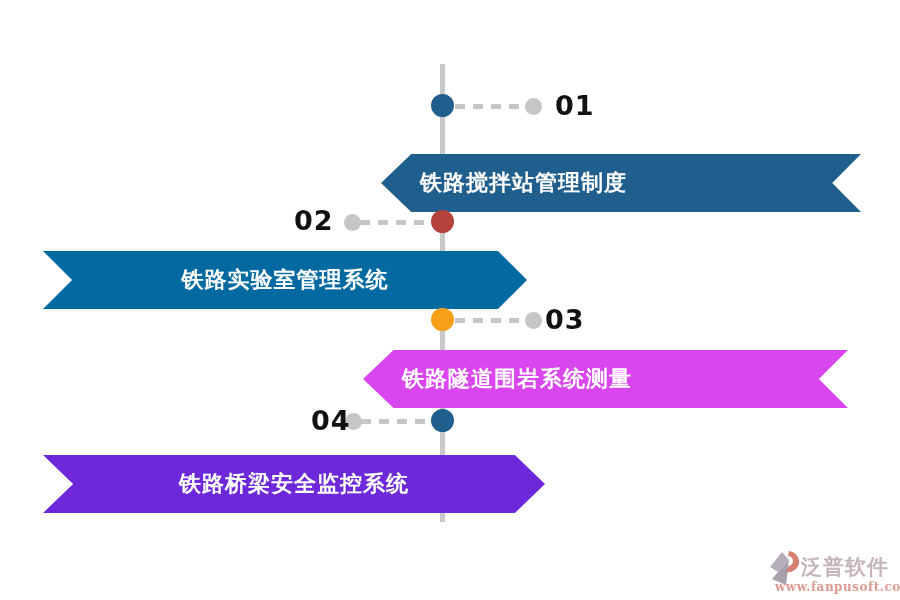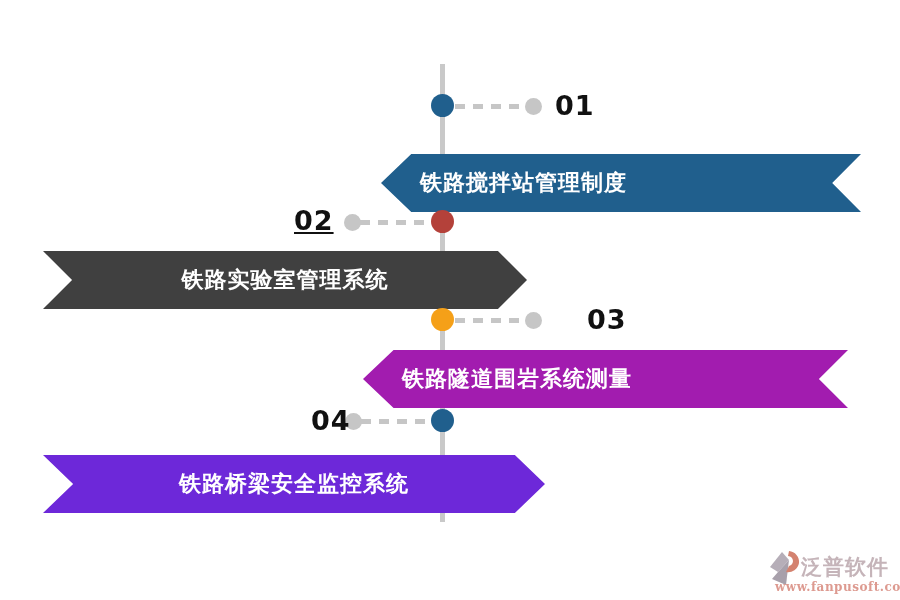--- a/index.html
+++ b/index.html
@@ -83,30 +83,30 @@
   <div class="gdot" style="left: 525px; top: 98px; background-color: rgb(198, 198, 198);"></div>
   <div class="node" style="left: 431px; top: 94px; background-color: rgb(32, 95, 141);"></div>
   <div class="num" style="left: 555px; top: 92px; color: rgb(17, 17, 17);">01</div>
   <div class="banner point-left" style="left: 381px; top: 145px; width: 480px; background-color: rgb(32, 95, 141);">
     <span class="blabel" style="color: rgb(255, 255, 255);">铁路搅拌站管理制度</span>
   </div>
 
   <div class="connector" style="left: 360px; top: 220px; width: 72px; background: repeating-linear-gradient(90deg, rgb(198, 198, 198) 0px, rgb(198, 198, 198) 10px, transparent 10px, transparent 18px);"></div>
   <div class="gdot" style="left: 344px; top: 214px; background-color: rgb(198, 198, 198);"></div>
   <div class="node" style="left: 431px; top: 210px; background-color: rgb(180, 65, 58);"></div>
-  <div class="num" style="left: 294px; top: 207px; color: rgb(17, 17, 17); text-decoration: underline;">02</div>
-  <div class="banner point-right" style="left: 43px; top: 242px; width: 484px; background-color: #404040; text-align: right;">
+  <div class="num" style="left: 294px; top: 207px; color: rgb(17, 17, 17);">02</div>
+  <div class="banner point-right" style="left: 43px; top: 242px; width: 484px; background-color: #0369a1; text-align: right;">
     <span class="blabel" style="color: rgb(255, 255, 255);">铁路实验室管理系统</span>
   </div>
 
   <div class="connector" style="left: 455px; top: 318px; width: 72px; background: repeating-linear-gradient(90deg, rgb(198, 198, 198) 0px, rgb(198, 198, 198) 10px, transparent 10px, transparent 18px);"></div>
   <div class="gdot" style="left: 525px; top: 312px; background-color: rgb(198, 198, 198);"></div>
   <div class="node" style="left: 431px; top: 308px; background-color: rgb(245, 160, 24);"></div>
-  <div class="num" style="left: 587px; top: 306px; color: rgb(17, 17, 17);">03</div>
-  <div class="banner point-left" style="left: 363px; top: 341px; width: 485px; background-color: #a21caf;">
+  <div class="num" style="left: 545px; top: 306px; color: rgb(17, 17, 17);">03</div>
+  <div class="banner point-left" style="left: 363px; top: 341px; width: 485px; background-color: #d946ef;">
     <span class="blabel" style="color: rgb(255, 255, 255);">铁路隧道围岩系统测量</span>
   </div>
 
   <div class="connector" style="left: 361px; top: 419px; width: 72px; background: repeating-linear-gradient(90deg, rgb(198, 198, 198) 0px, rgb(198, 198, 198) 10px, transparent 10px, transparent 18px);"></div>
   <div class="gdot" style="left: 345px; top: 413px; background-color: rgb(198, 198, 198);"></div>
   <div class="node" style="left: 431px; top: 409px; background-color: rgb(32, 95, 141);"></div>
   <div class="num" style="left: 291px; top: 407px; color: rgb(17, 17, 17); margin-left: 20px;">04</div>
   <div class="banner point-right" style="left: 43px; top: 446px; width: 502px; background-color: #6d28d9;">
     <span class="blabel" style="color: rgb(255, 255, 255);">铁路桥梁安全监控系统</span>
   </div>

